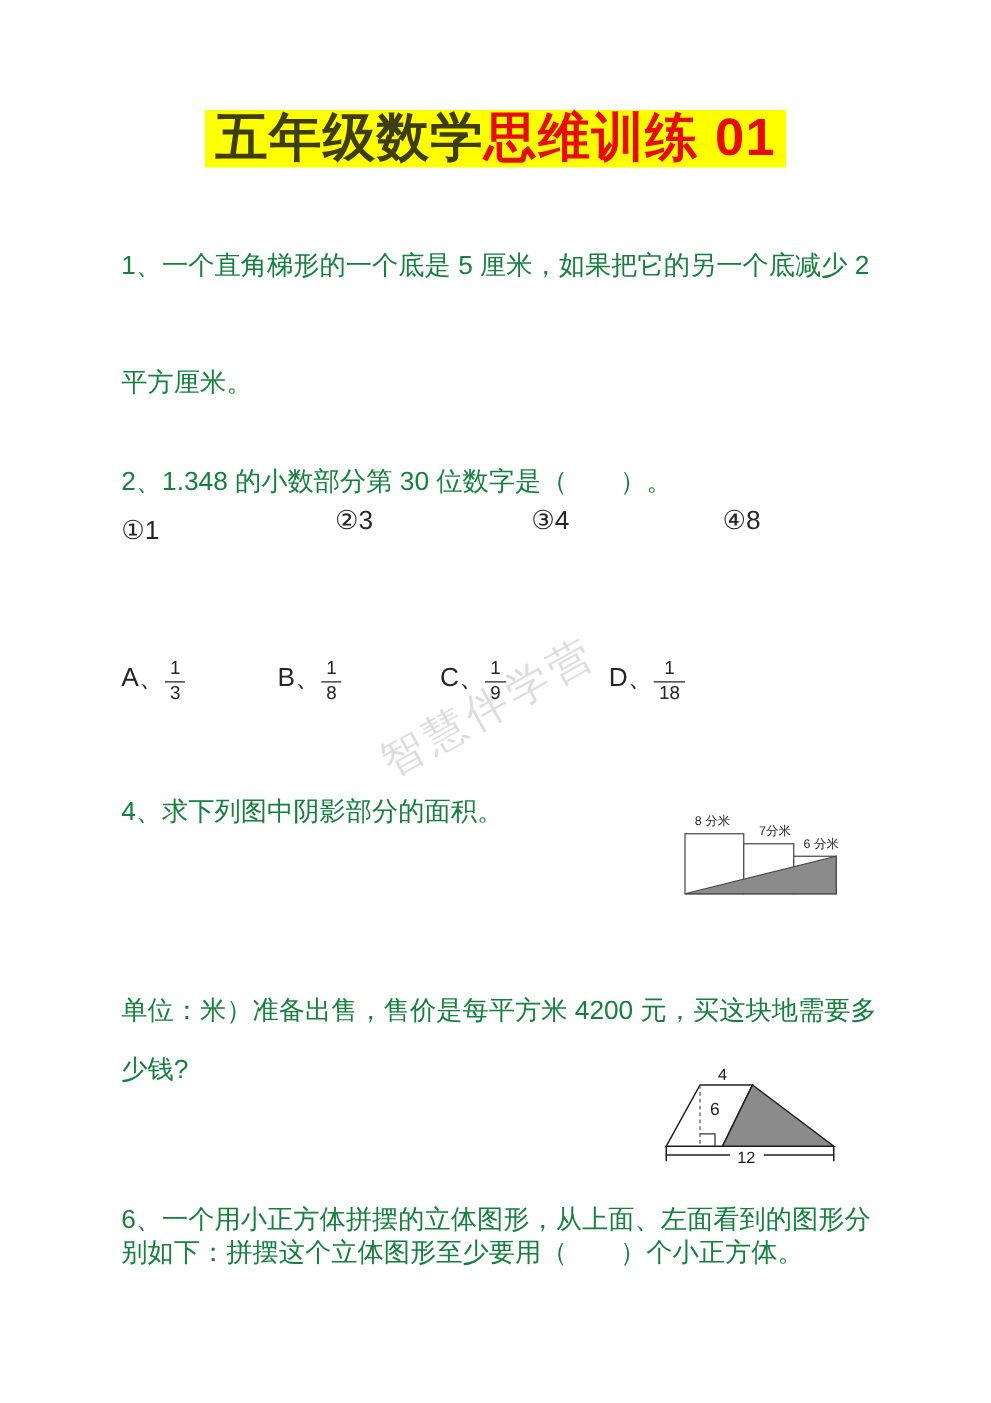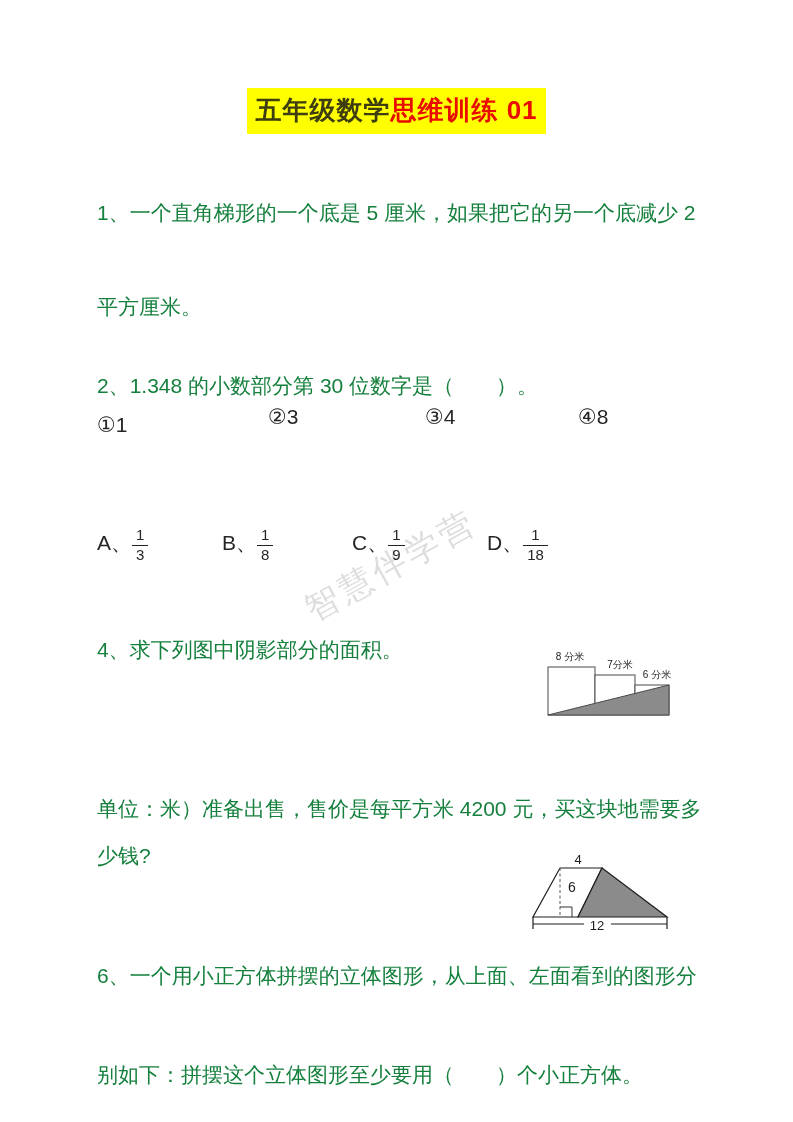--- a/index.html
+++ b/index.html
@@ -18,21 +18,21 @@
     top:88px;
     left:0;
     width:793px;
     text-align:center;
     z-index:2;
   }
   .title-hl{
     display:inline-block;
     background:#ffff00;
     padding:4px 8px 6px 8px;
-    font-size:26px;
+    font-size:42px;
     font-weight:bold;
     line-height:36px;
     letter-spacing:1px;
     white-space:nowrap;
   }
   .t-dark{color:#3e3d10;}
   .t-red{color:#e80b00;}
   
   .wm{
     position:absolute;
@@ -124,15 +124,15 @@
     <text x="58" y="14" font-size="13" text-anchor="middle">4</text>
     <text x="52" y="42" font-size="14" text-anchor="middle">6</text>
     <line x1="13" y1="67" x2="13" y2="79" stroke="#1f1f1f" stroke-width="1.2"></line>
     <line x1="147" y1="67" x2="147" y2="79" stroke="#1f1f1f" stroke-width="1.2"></line>
     <line x1="13" y1="74" x2="64" y2="74" stroke="#1f1f1f" stroke-width="1.2"></line>
     <line x1="91" y1="74" x2="147" y2="74" stroke="#1f1f1f" stroke-width="1.2"></line>
     <text x="77" y="80" font-size="13" text-anchor="middle">12</text>
   </svg>
 
   <div class="line" style="top:949px">6、一个用小正方体拼摆的立体图形，从上面、左面看到的图形分</div>
-  <div class="line" style="top:1048px">别如下：拼摆这个立体图形至少要用（　　）个小正方体。</div>
+  <div class="line" style="top:976px">别如下：拼摆这个立体图形至少要用（　　）个小正方体。</div>
 
 </div>
 
 </body></html>

